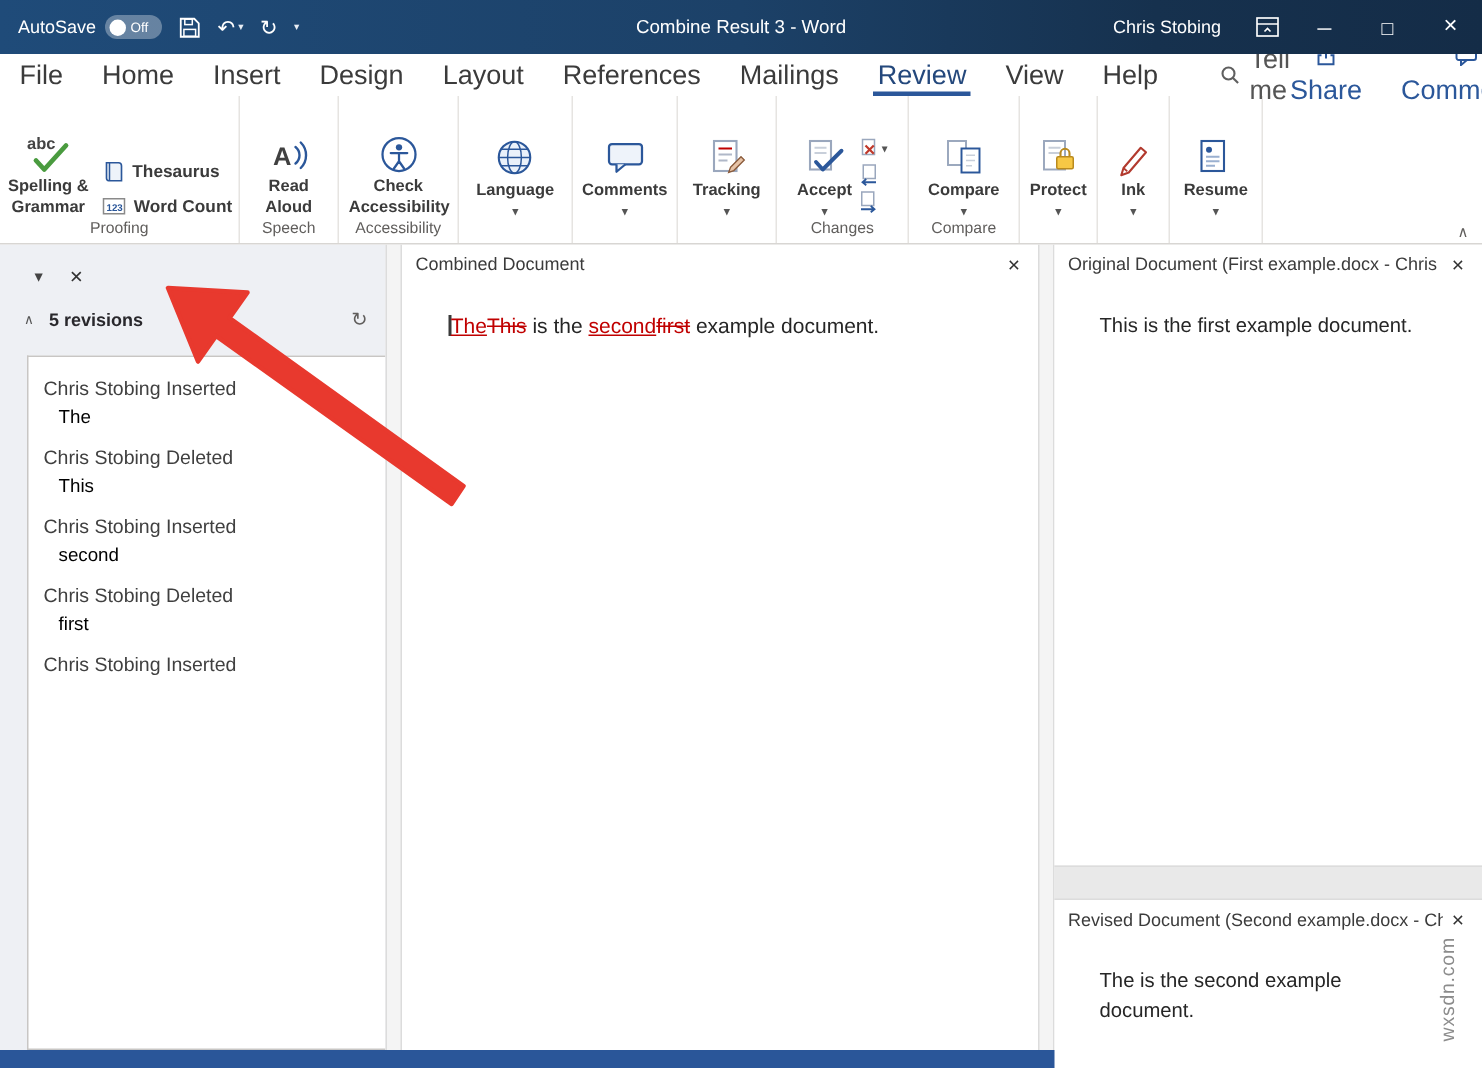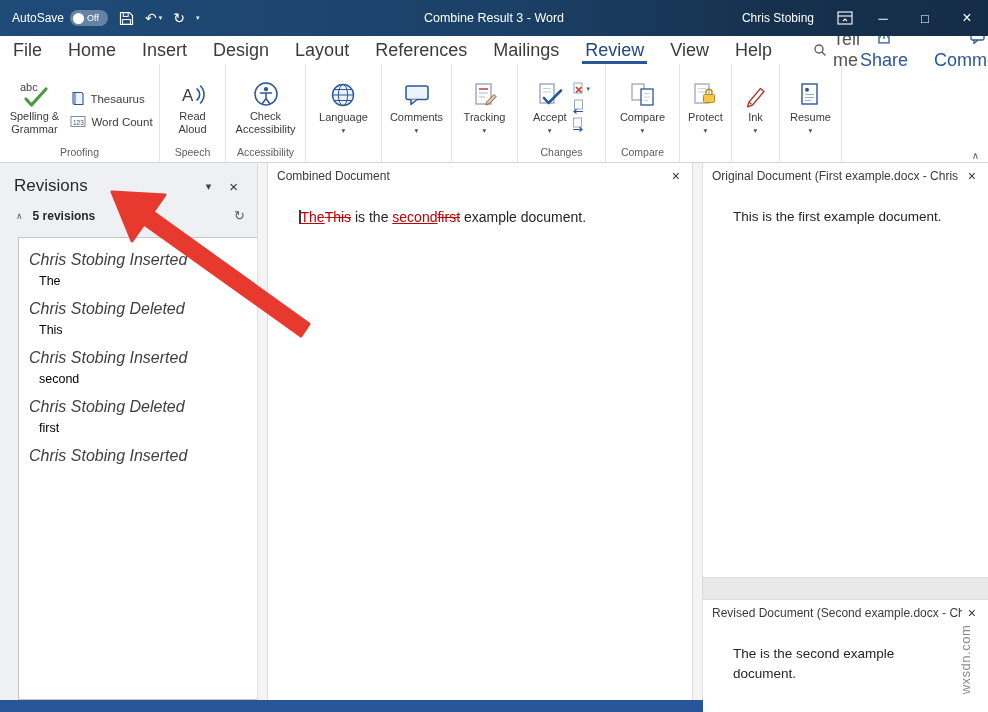--- a/index.html
+++ b/index.html
@@ -36,21 +36,21 @@
   .tab.active::after { content:""; position:absolute; left:10px; right:10px; bottom:0; height:3px;
     background:#2b579a; }
   .tellme { display:flex; align-items:center; gap:6px; margin-left:28px; color:#555; cursor:pointer; }
   .mb-right { margin-left:auto; display:flex; align-items:center; gap:26px; padding-right:16px; }
   .mb-action { display:flex; align-items:center; gap:6px; color:#2b579a; cursor:pointer;flex-direction:column; }
 
   
   .ribbon { position:absolute; top:64px; left:0; right:0; height:99px; background:#fff;
     border-bottom:1px solid #d8d6d3; display:flex; z-index:3; }
   .rgroup { display:flex; flex-direction:column; border-right:1px solid #e6e4e1; }
-  .rgroup-buttons { flex:1; display:flex; align-items:center; justify-content:center; padding-top:3px; }
+  .rgroup-buttons { flex:1; display:flex; align-items:flex-end; justify-content:center; padding-top:3px;font-weight:bold; }
   .rgroup-label { height:17px; font-size:10.5px; color:#605e5c; text-align:center; line-height:14px; }
   .g-proofing{width:160px}.g-speech{width:66px}.g-accessibility{width:80px}.g-language{width:76px}
   .g-comments{width:70px}.g-tracking{width:66px}.g-changes{width:88px}.g-compare{width:74px}
   .g-protect{width:52px}.g-ink{width:48px}.g-resume{width:62px}
   .g-filler{flex:1;border-right:none;position:relative;}
   .bigbtn { display:flex; flex-direction:column; align-items:center; padding-top:3px; cursor:pointer; }
   .bigbtn .icon { height:31px; display:flex; align-items:center; justify-content:center; }
   .bigbtn .lbl { font-size:11px; color:#3b3b3b; text-align:center; line-height:1.22; }
   .lbl.w56{width:56px}.lbl.w36{width:36px}.lbl.w66{width:66px}
   .caret { font-size:7.5px; color:#555; margin-top:2px; }
@@ -69,21 +69,21 @@
   .rev-title { font-size:17px; color:#29282c; flex:1; }
   .rev-hbtn { color:#444; cursor:pointer; padding:0 9px; font-size:11px; }
   .rev-close { font-size:15px; color:#333; }
   .rev-sub { display:flex; align-items:center; padding:12px 8px 0 16px; }
   .rev-chevron { font-size:9px; color:#555; margin-right:10px; cursor:pointer; }
   .rev-count { font-size:12px; font-weight:700; color:#29282c; flex:1; cursor:pointer; }
   .rev-refresh { font-size:13px; color:#605e5c; padding-right:4px; cursor:pointer; }
   .rev-list { position:absolute; left:18px; right:0; top:74px; bottom:0; background:#fff;
     border:1px solid #c8c6c4; border-right:none; padding-top:13px; }
   .rev-item { margin:0 6px 12px 10px; cursor:pointer; }
-  .rev-item-header { font-size:16px; color:#404040; margin-bottom:5px;font-style:italic; }
+  .rev-item-header { font-size:13px; color:#404040; margin-bottom:5px; }
   .rev-item-text { font-size:12.5px; color:#000; padding-left:10px; min-height:14px; }
 
   .gutter { position:absolute; top:0; bottom:12px; width:11px; background:#f4f4f4;
     border-left:1px solid #dcdcdc; border-right:1px solid #dcdcdc; cursor:pointer; }
   .gutter1 { left:257px; } .gutter2 { left:692px; }
 
   .pane-header { height:26px; display:flex; align-items:center; padding:0 6px 0 9px; }
   .pane-title { flex:1; font-size:12px; color:#3b3b3b; white-space:nowrap; overflow:hidden; }
   .pane-close { font-size:14px; color:#333; padding:0 6px; cursor:pointer; }
 
@@ -448,21 +448,20 @@
 
     <div class="rgroup g-filler">
       <span class="ribbon-collapse">∧</span>
     </div>
   </div>
 
   <div class="workspace">
 
     <div class="rev-pane">
       <div class="rev-header">
-        <span class="rev-title">Revisions</span>
         <span class="rev-hbtn">▾</span>
         <span class="rev-hbtn rev-close">×</span>
       </div>
       <div class="rev-sub">
         <span class="rev-chevron">∧</span>
         <span class="rev-count">5 revisions</span>
         <span class="rev-refresh">↻</span>
       </div>
       <div class="rev-list">
         <div class="rev-item">

